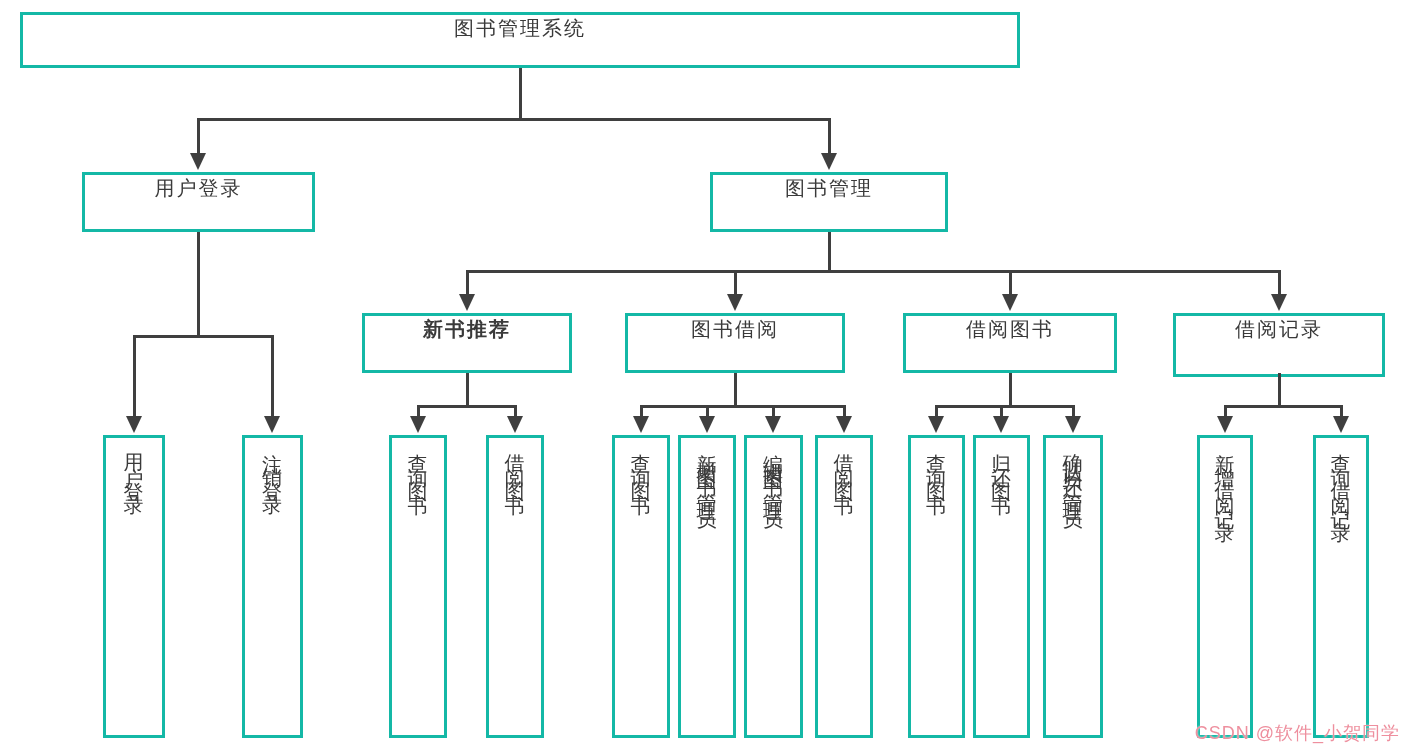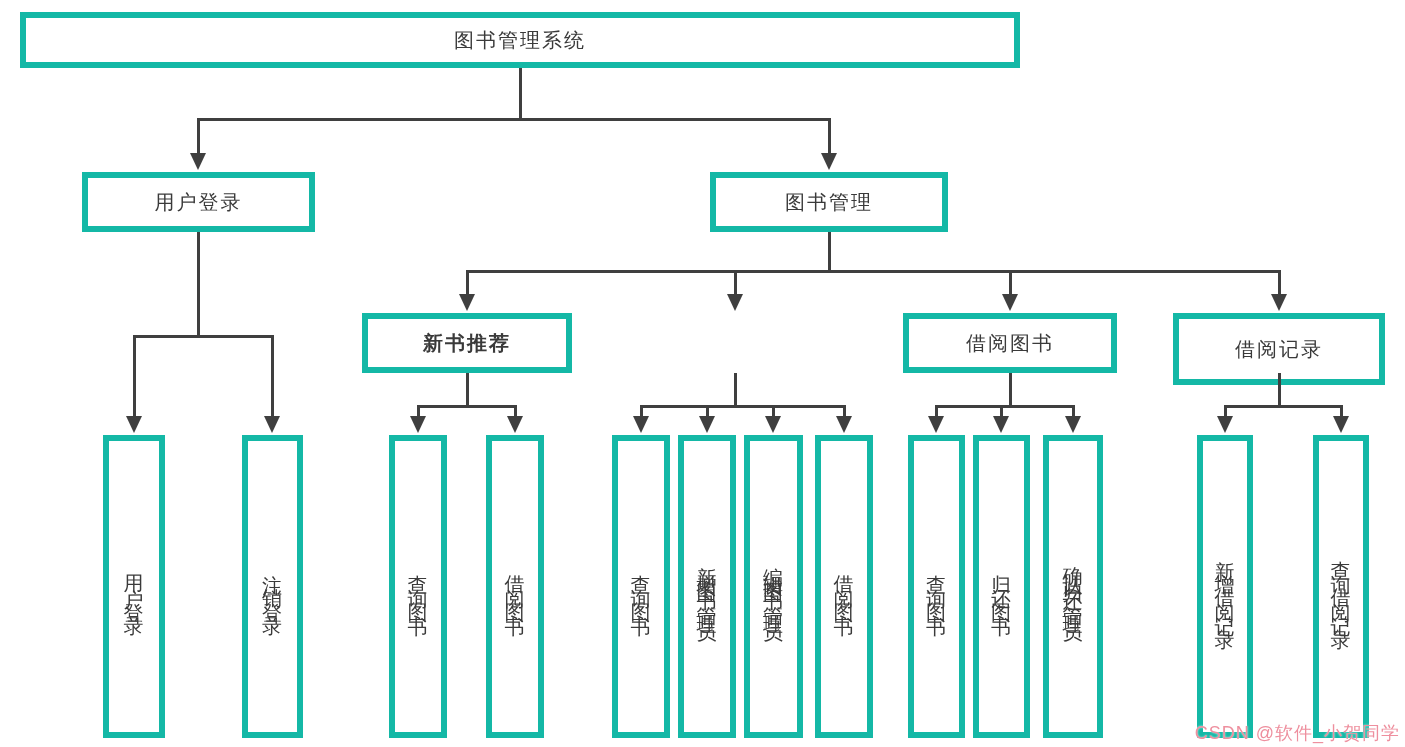--- a/index.html
+++ b/index.html
@@ -2,21 +2,21 @@
 <html><head>
 <meta charset="utf-8">
 <style>
   html,body { margin:0; padding:0; background:#ffffff; }
   #canvas {
     position:relative; width:1405px; height:747px; background:#ffffff;
     overflow:hidden; font-family:"Liberation Sans", sans-serif;
   }
   .box {
     position:absolute; box-sizing:border-box; background:#ffffff;
-    border:6px solid #14b8a6; display:flex; align-items:center; justify-content:center;
+    border:3px solid #14b8a6; display:flex; align-items:flex-start; justify-content:center;
   }
   .hlabel { font-size:20px; color:#3a3a3a; letter-spacing:2px; white-space:nowrap; }
   .vlabel {
     writing-mode:vertical-rl; text-orientation:mixed;
     font-size:20px; color:#3a3a3a; line-height:1;
   }
   .sp14 { letter-spacing:14px; }
   .sp8  { letter-spacing:8px; }
   .hline, .vline { position:absolute; background:#3f3f3f; }
   .hline { height:3px; }
@@ -46,26 +46,29 @@
   </div>
 
   <div class="box" style="left:710px; top:172px; width:238px; height:60px;">
     <span class="hlabel">图书管理</span>
   </div>
 
   <div class="box" style="left:362px; top:313px; width:210px; height:60px;font-weight:bold;">
     <span class="hlabel">新书推荐</span>
   </div>
 
+  <div class="box" style="left:625px; top:313px; width:220px; height:60px;">
+    <span class="hlabel">图书借阅</span>
+  </div>
 
   <div class="box" style="left:903px; top:313px; width:214px; height:60px;">
     <span class="hlabel">借阅图书</span>
   </div>
 
-  <div class="box" style="left:1173px; top:313px; width:212px; height:72px;">
+  <div class="box" style="left:1173px; top:313px; width:212px; height:64px;">
     <span class="hlabel">借阅记录</span>
   </div>
 
   <div class="box" style="left:103px; top:435px; width:62px; height:303px;">
     <span class="vlabel sp14">用户登录</span>
   </div>
   <div class="box" style="left:242px; top:435px; width:61px; height:303px;">
     <span class="vlabel sp14">注销登录</span>
   </div>
 

